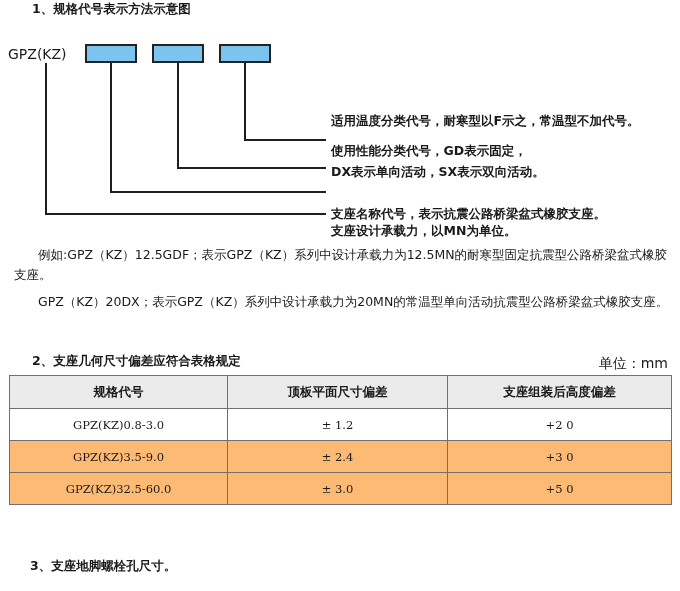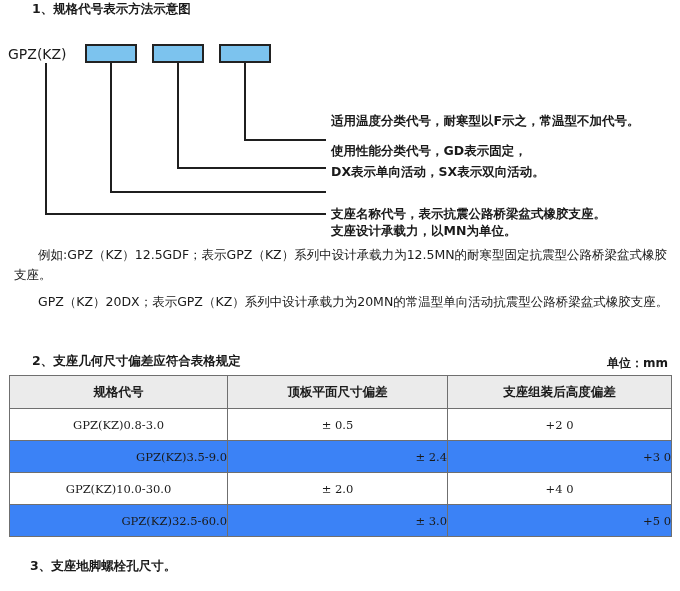--- a/index.html
+++ b/index.html
@@ -73,22 +73,22 @@
     line-height:20px;
     font-weight:500;
   }
   #para-1{left:14px;top:245px;width:655px;text-indent:24px;}
   #para-2{left:14px;top:292px;width:655px;text-indent:24px;}
 
   
   .unit-label{
     position:absolute;
     right:12px;top:355px;
-    font-size:12px;
-    font-weight:bold;
+    font-size:14px;
+    font-weight:normal;
     color:#1a1a1a;
     white-space:nowrap;
   }
 
   
   .spec-table{
     position:absolute;
     left:9px;top:375px;
     width:662px;
     border-collapse:collapse;
@@ -106,21 +106,21 @@
   }
   .spec-table thead th{
     height:32px;
     background:#ebebeb;
     font-family:"DejaVu Sans","Liberation Sans",sans-serif;
     font-weight:bold;
     font-size:12.5px;
   }
   .spec-table tbody td{height:31px;}
   .spec-table tbody tr.odd td{background:#ffffff;text-align:center;}
-  .spec-table tbody tr.even td{background:#3b82f6;text-align:right;}
+  .spec-table tbody tr.even td{background:#fdba74;}
   .col-a{width:218px;}
   .col-b{width:220px;}
   .col-c{width:224px;}
 </style>
 </head>
 <body>
 
 <div class="page">
 
   <div class="section-heading" id="heading-1">1、规格代号表示方法示意图</div>
@@ -169,32 +169,27 @@
     <thead>
       <tr>
         <th>规格代号</th>
         <th>顶板平面尺寸偏差</th>
         <th>支座组装后高度偏差</th>
       </tr>
     </thead>
     <tbody>
       <tr class="odd">
         <td>GPZ(KZ)0.8-3.0</td>
-        <td>± 0.5</td>
+        <td>± 1.2</td>
         <td>+2  0</td>
       </tr>
       <tr class="even">
         <td>GPZ(KZ)3.5-9.0</td>
         <td>± 2.4</td>
         <td>+3  0</td>
-      </tr>
-      <tr class="odd">
-        <td>GPZ(KZ)10.0-30.0</td>
-        <td>± 2.0</td>
-        <td>+4  0</td>
       </tr>
       <tr class="even">
         <td>GPZ(KZ)32.5-60.0</td>
         <td>± 3.0</td>
         <td>+5  0</td>
       </tr>
     </tbody>
   </table>
 
   <div class="section-heading" id="heading-3">3、支座地脚螺栓孔尺寸。</div>

